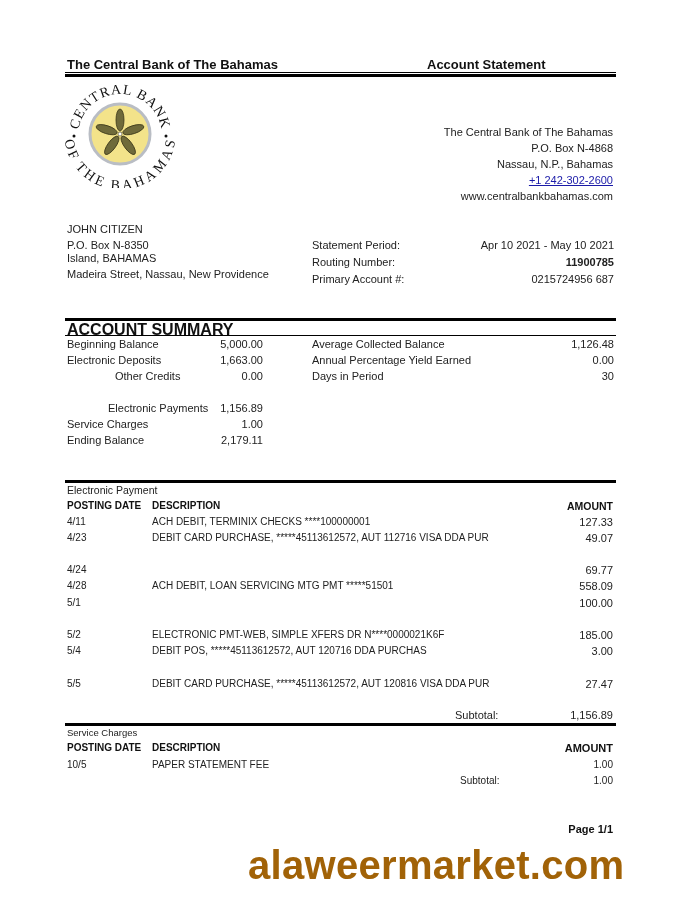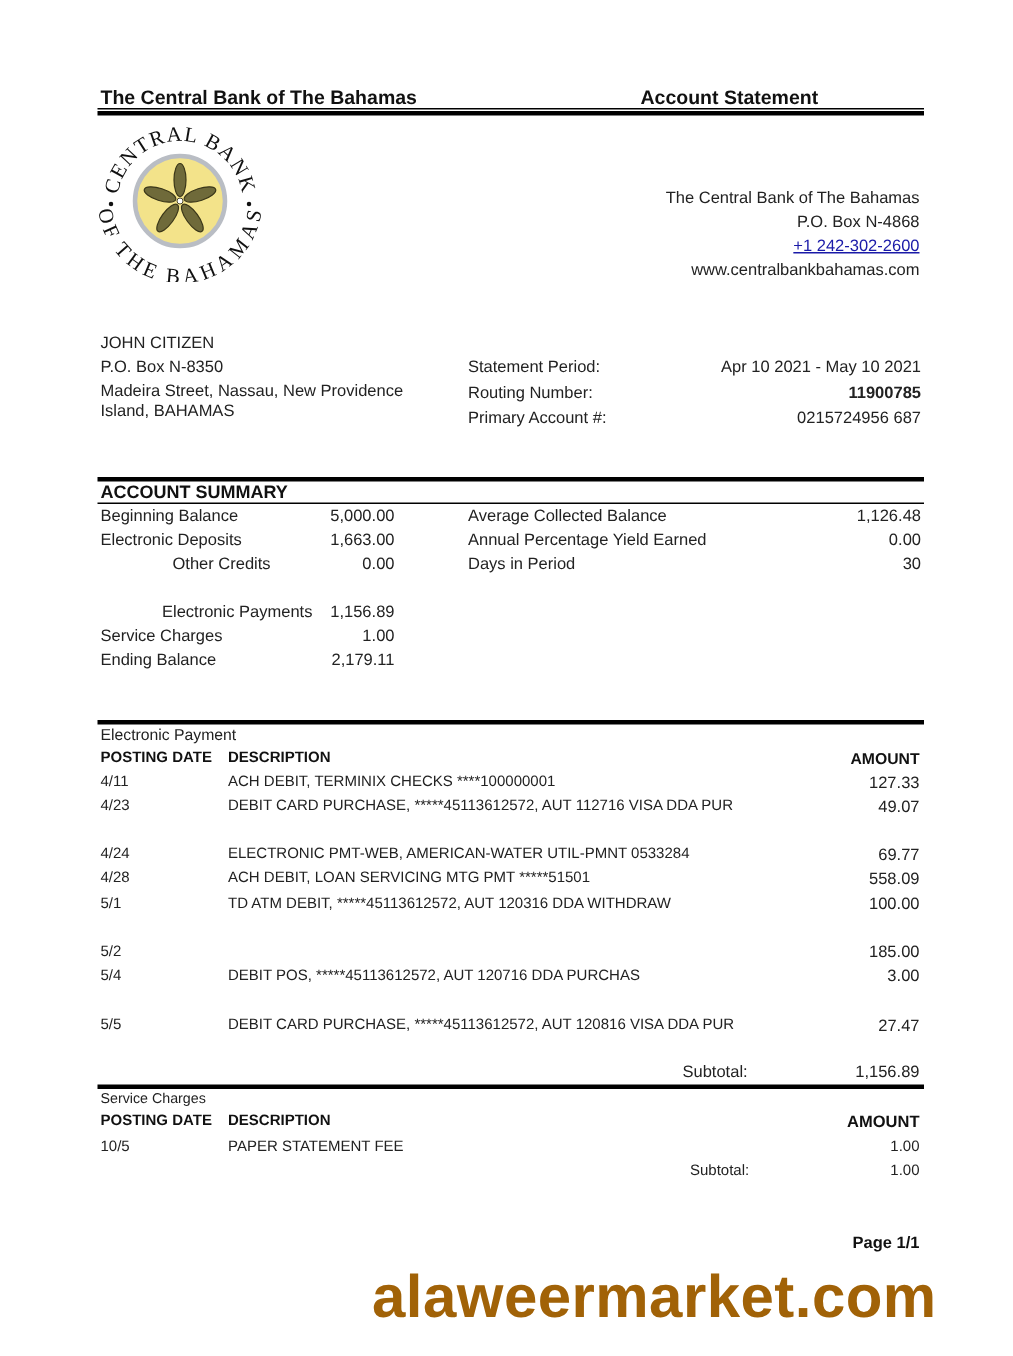--- a/index.html
+++ b/index.html
@@ -6,21 +6,21 @@
   html, body { width:675px; height:904px; background:#ffffff; overflow:hidden; }
   body { position:relative; font-family:"Liberation Sans", sans-serif; color:#222; font-size:11px; }
   .abs { position:absolute; }
   .hdr-title { font-weight:bold; font-size:13px; color:#111; }
   .rule-thin { position:absolute; left:65px; width:551px; height:1px; background:#000; }
   .rule-thick { position:absolute; left:65px; width:551px; height:3px; background:#000; }
   .txt { font-size:11px; line-height:16px; color:#222; white-space:nowrap; }
   .r { text-align:right; }
   .bold { font-weight:bold; }
   .link { color:#1a1aa8; text-decoration:underline; }
-  .sum-title { font-weight:bold; font-size:12px; color:#111; }
+  .sum-title { font-weight:bold; font-size:16px; color:#111; }
   .th { font-weight:bold; font-size:10px; color:#111; }
   .row { position:absolute; left:65px; width:551px; height:16px; }
   .row .date { position:absolute; left:2px; top:0; font-size:10px; line-height:16px; }
   .row .desc { position:absolute; left:87px; top:0; font-size:10px; line-height:16px; }
   .row .amt { position:absolute; right:3px; top:0; font-size:11px; line-height:16px; text-align:right; }
   .watermark { position:absolute; left:248px; top:843px; font-size:40px; font-weight:bold; color:#a16207; letter-spacing:0.3px; white-space:nowrap; }
 </style>
 </head>
 <body>
 
@@ -51,29 +51,30 @@
       <textPath href="#arcBot" startOffset="50%" text-anchor="middle" dominant-baseline="hanging">OF THE BAHAMAS</textPath>
     </text>
     <circle cx="10" cy="58" r="1.5" fill="#111"></circle>
     <circle cx="102" cy="58" r="1.5" fill="#111"></circle>
   </svg>
 </div>
 
 <div class="abs" style="right:62px;top:124px;width:260px;">
   <div class="txt r">The Central Bank of The Bahamas</div>
   <div class="txt r">P.O. Box N-4868</div>
+  <div class="txt r">Nassau, N.P., Bahamas</div>
   <div class="txt r"><span class="link">+1 242-302-2600</span></div>
   <div class="txt r">www.centralbankbahamas.com</div>
 </div>
 
 <div class="abs" style="left:67px;top:221px;">
   <div class="txt">JOHN CITIZEN</div>
   <div class="txt">P.O. Box N-8350</div>
+  <div class="txt" style="margin-top:-3px;">Island, BAHAMAS</div>
   <div class="txt">Madeira Street, Nassau, New Providence</div>
-  <div class="txt" style="margin-top:-3px;">Island, BAHAMAS</div>
 </div>
 
 <div class="abs" style="left:312px;top:237px;width:302px;">
   <div style="position:relative;height:17px;">
     <span class="txt abs" style="left:0;">Statement Period:</span>
     <span class="txt abs" style="right:0;">Apr 10 2021 - May 10 2021</span>
   </div>
   <div style="position:relative;height:17px;">
     <span class="txt abs" style="left:0;">Routing Number:</span>
     <span class="txt abs" style="right:0;font-weight:bold;">11900785</span>
@@ -144,35 +145,34 @@
   <span class="desc">ACH DEBIT, TERMINIX CHECKS ****100000001</span>
   <span class="amt">127.33</span>
 </div>
 <div class="row" style="top:530px;">
   <span class="date">4/23</span>
   <span class="desc">DEBIT CARD PURCHASE, *****45113612572, AUT 112716 VISA DDA PUR</span>
   <span class="amt">49.07</span>
 </div>
 <div class="row" style="top:562px;">
   <span class="date">4/24</span>
-  <span class="desc">ELECTRONIC PMT-WEB, AMERICAN-WATER UTIL-PMNT 0533284</span>
   <span class="amt">69.77</span>
 </div>
 <div class="row" style="top:578px;">
   <span class="date">4/28</span>
   <span class="desc">ACH DEBIT, LOAN SERVICING MTG PMT *****51501</span>
   <span class="amt">558.09</span>
 </div>
 <div class="row" style="top:595px;">
   <span class="date">5/1</span>
-  <span class="desc">TD ATM DEBIT, *****45113612572, AUT 120316 DDA WITHDRAW</span>
   <span class="amt">100.00</span>
 </div>
 <div class="row" style="top:627px;">
   <span class="date">5/2</span>
+  <span class="desc">ELECTRONIC PMT-WEB, SIMPLE XFERS DR N****0000021K6F</span>
   <span class="amt">185.00</span>
 </div>
 <div class="row" style="top:643px;">
   <span class="date">5/4</span>
   <span class="desc">DEBIT POS, *****45113612572, AUT 120716 DDA PURCHAS</span>
   <span class="amt">3.00</span>
 </div>
 <div class="row" style="top:676px;">
   <span class="date">5/5</span>
   <span class="desc">DEBIT CARD PURCHASE, *****45113612572, AUT 120816 VISA DDA PUR</span>

